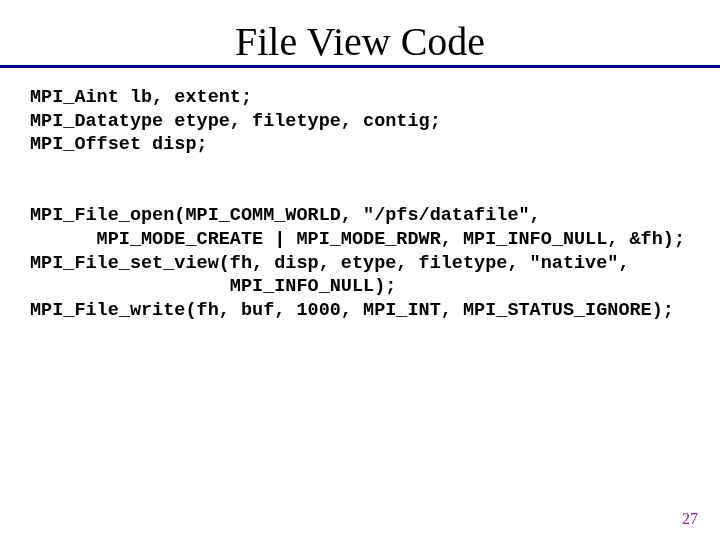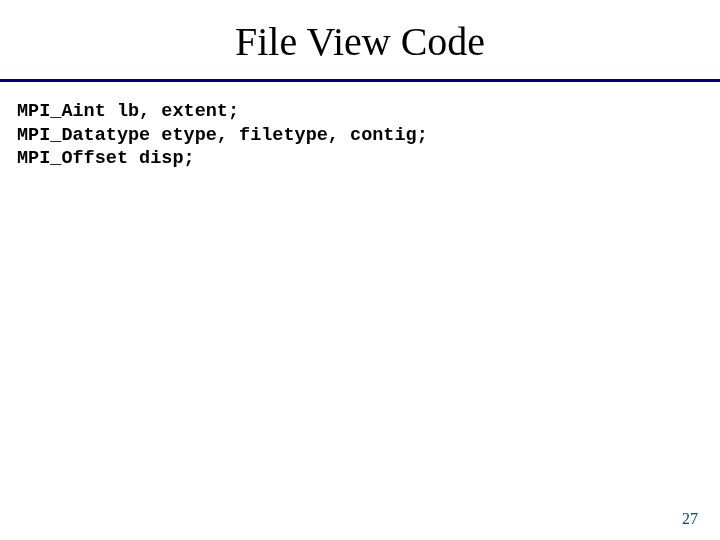--- a/index.html
+++ b/index.html
@@ -15,52 +15,57 @@
     position: relative;
     width: 720px;
     height: 540px;
     box-sizing: border-box;
   }
   .title {
     text-align: center;
     font-size: 40px;
     color: #000000;
     padding-top: 18px;
-    padding-bottom: 14px;
+    padding-bottom: 0;
   }
   .rule {
     height: 3px;
     background: #000080;
     margin: 0 0 18px 0;
   }
   .code {
     font-family: "Courier New", Courier, monospace;
     font-weight: bold;
     font-size: 18.5px;
     line-height: 1.28;
     white-space: pre;
     color: #000000;
-    padding: 0 17px;
+    padding: 0 30px;
   }
   .pagenum {
     position: absolute;
     right: 22px;
     bottom: 12px;
     font-size: 16px;
-    color: #0c4a6e;
+    color: #a21caf;
     font-family: "Times New Roman", Times, serif;
   }
 </style>
 </head>
 <body>
 
 <div class="slide">
   <div class="title">File View Code</div>
   <div class="rule"></div>
 
   <div class="code">MPI_Aint lb, extent;
 MPI_Datatype etype, filetype, contig;
 MPI_Offset disp;</div>
   <div class="code"> </div>
   <div class="code"> </div>
+  <div class="code">MPI_File_open(MPI_COMM_WORLD, "/pfs/datafile",
+      MPI_MODE_CREATE | MPI_MODE_RDWR, MPI_INFO_NULL, &amp;fh);
+MPI_File_set_view(fh, disp, etype, filetype, "native",
+                  MPI_INFO_NULL);
+MPI_File_write(fh, buf, 1000, MPI_INT, MPI_STATUS_IGNORE);</div>
 
   <div class="pagenum">27</div>
 </div>
 
 </body></html>

